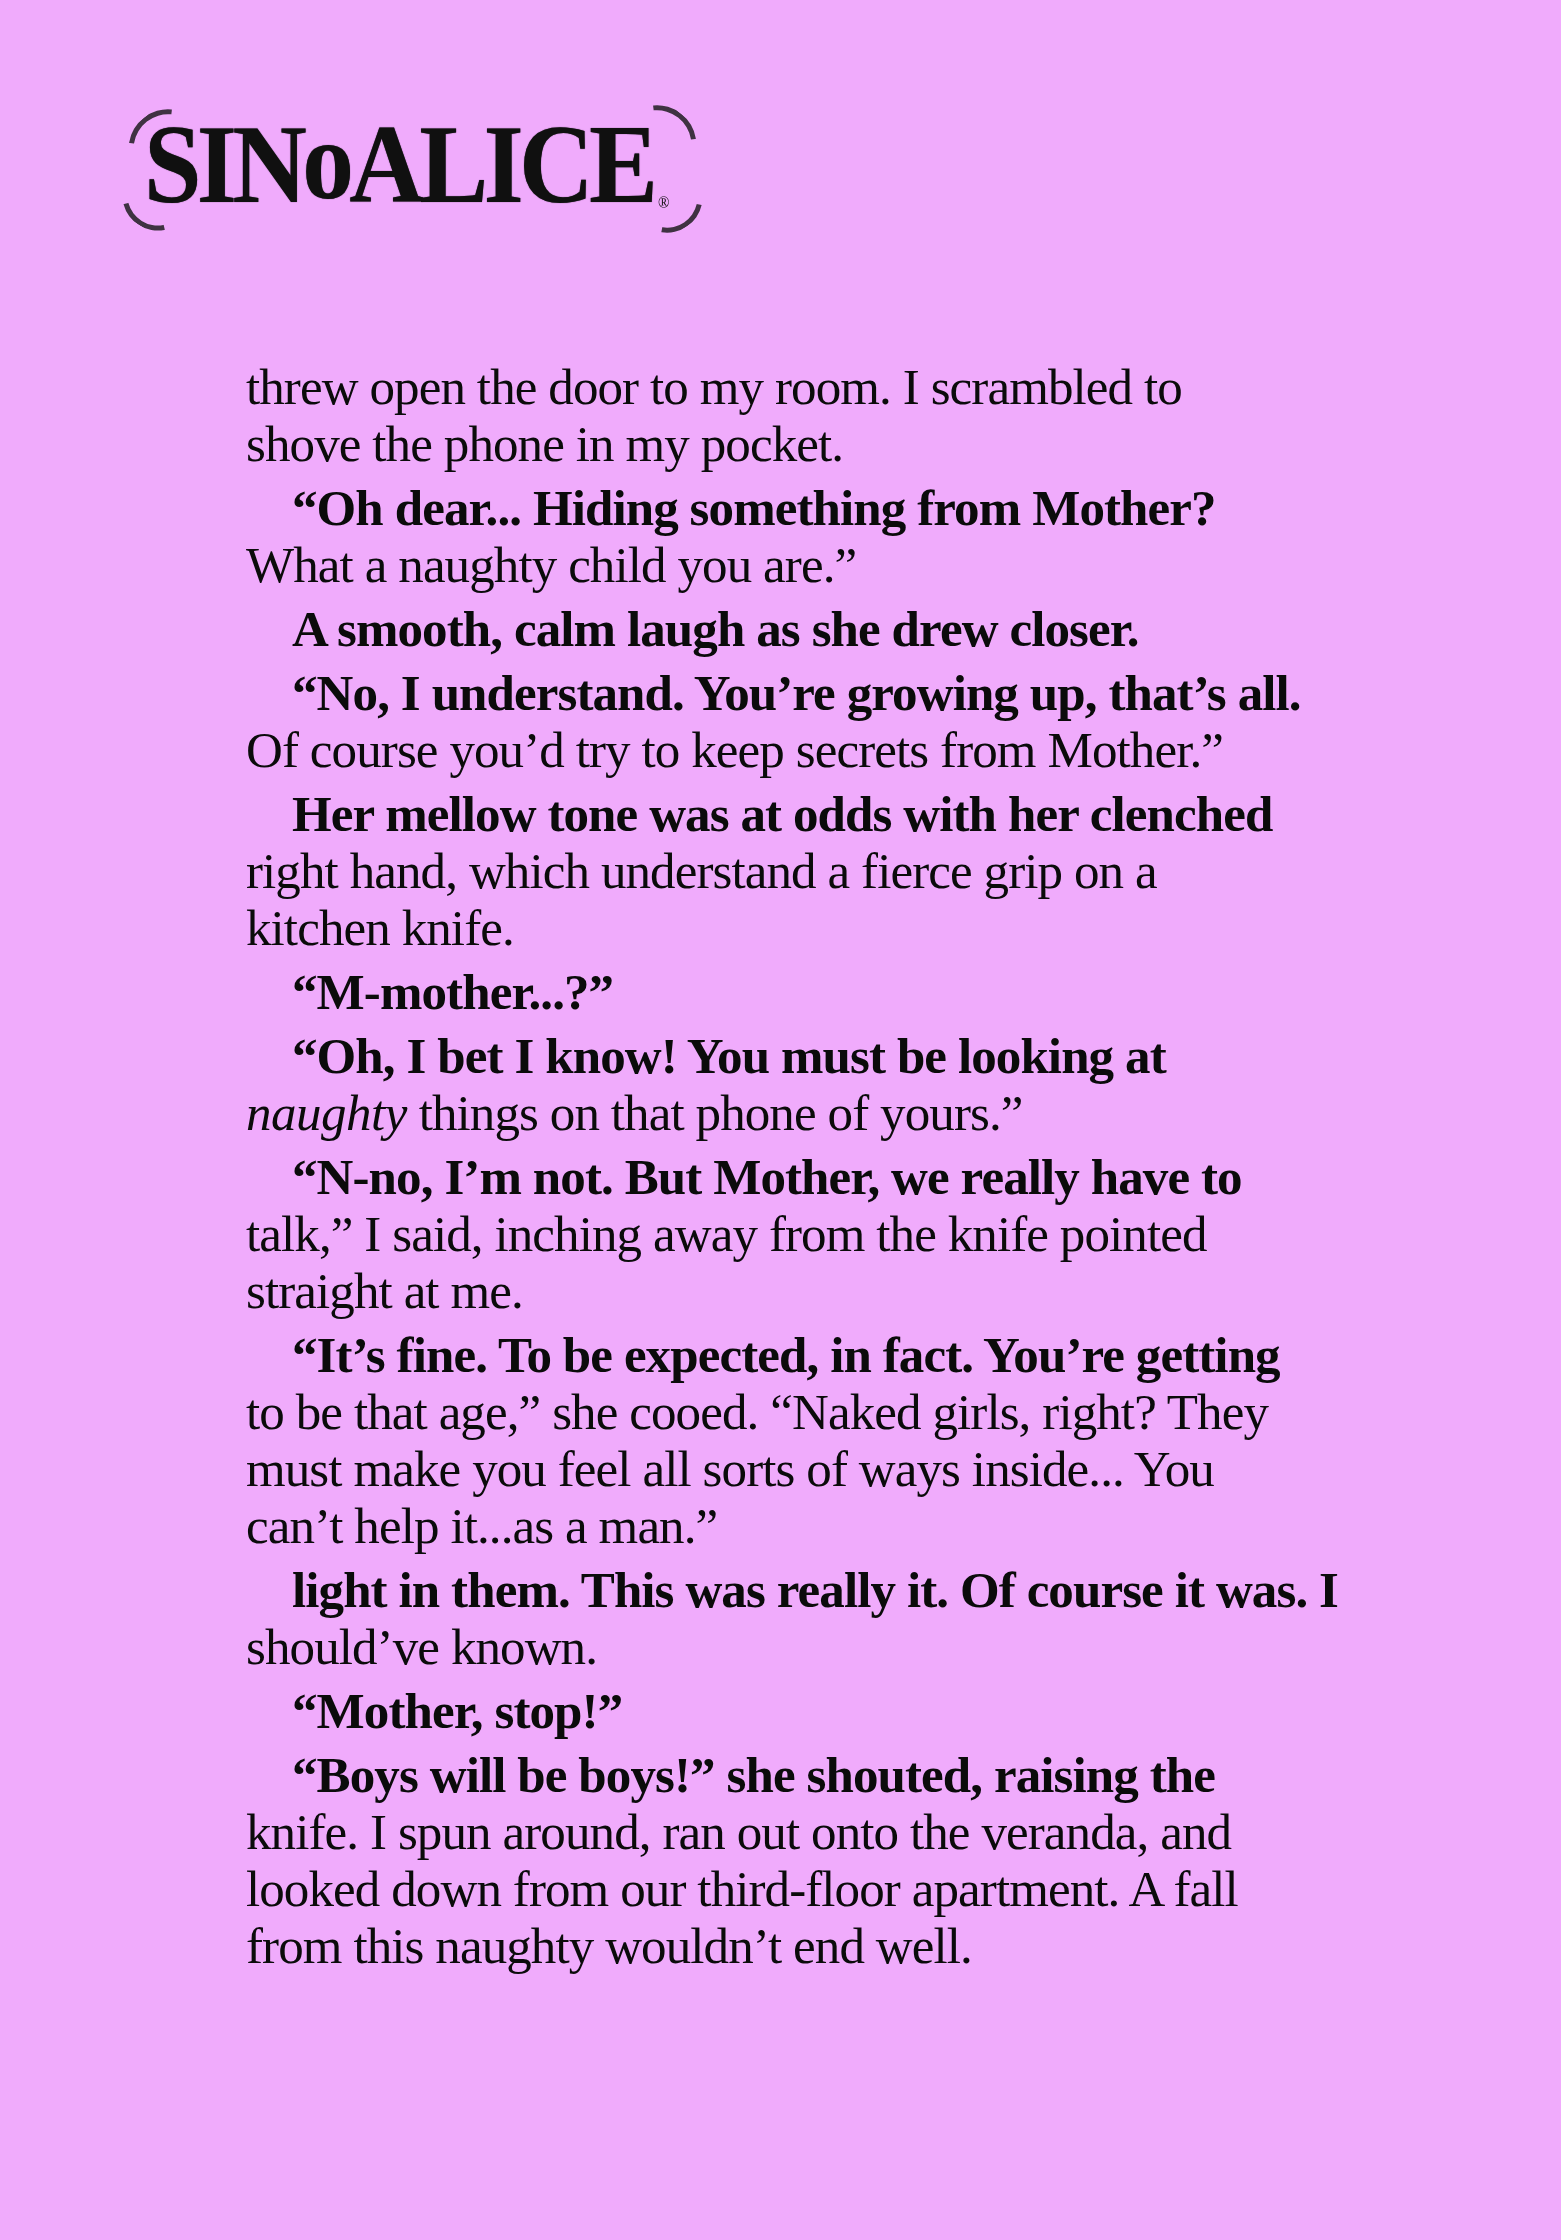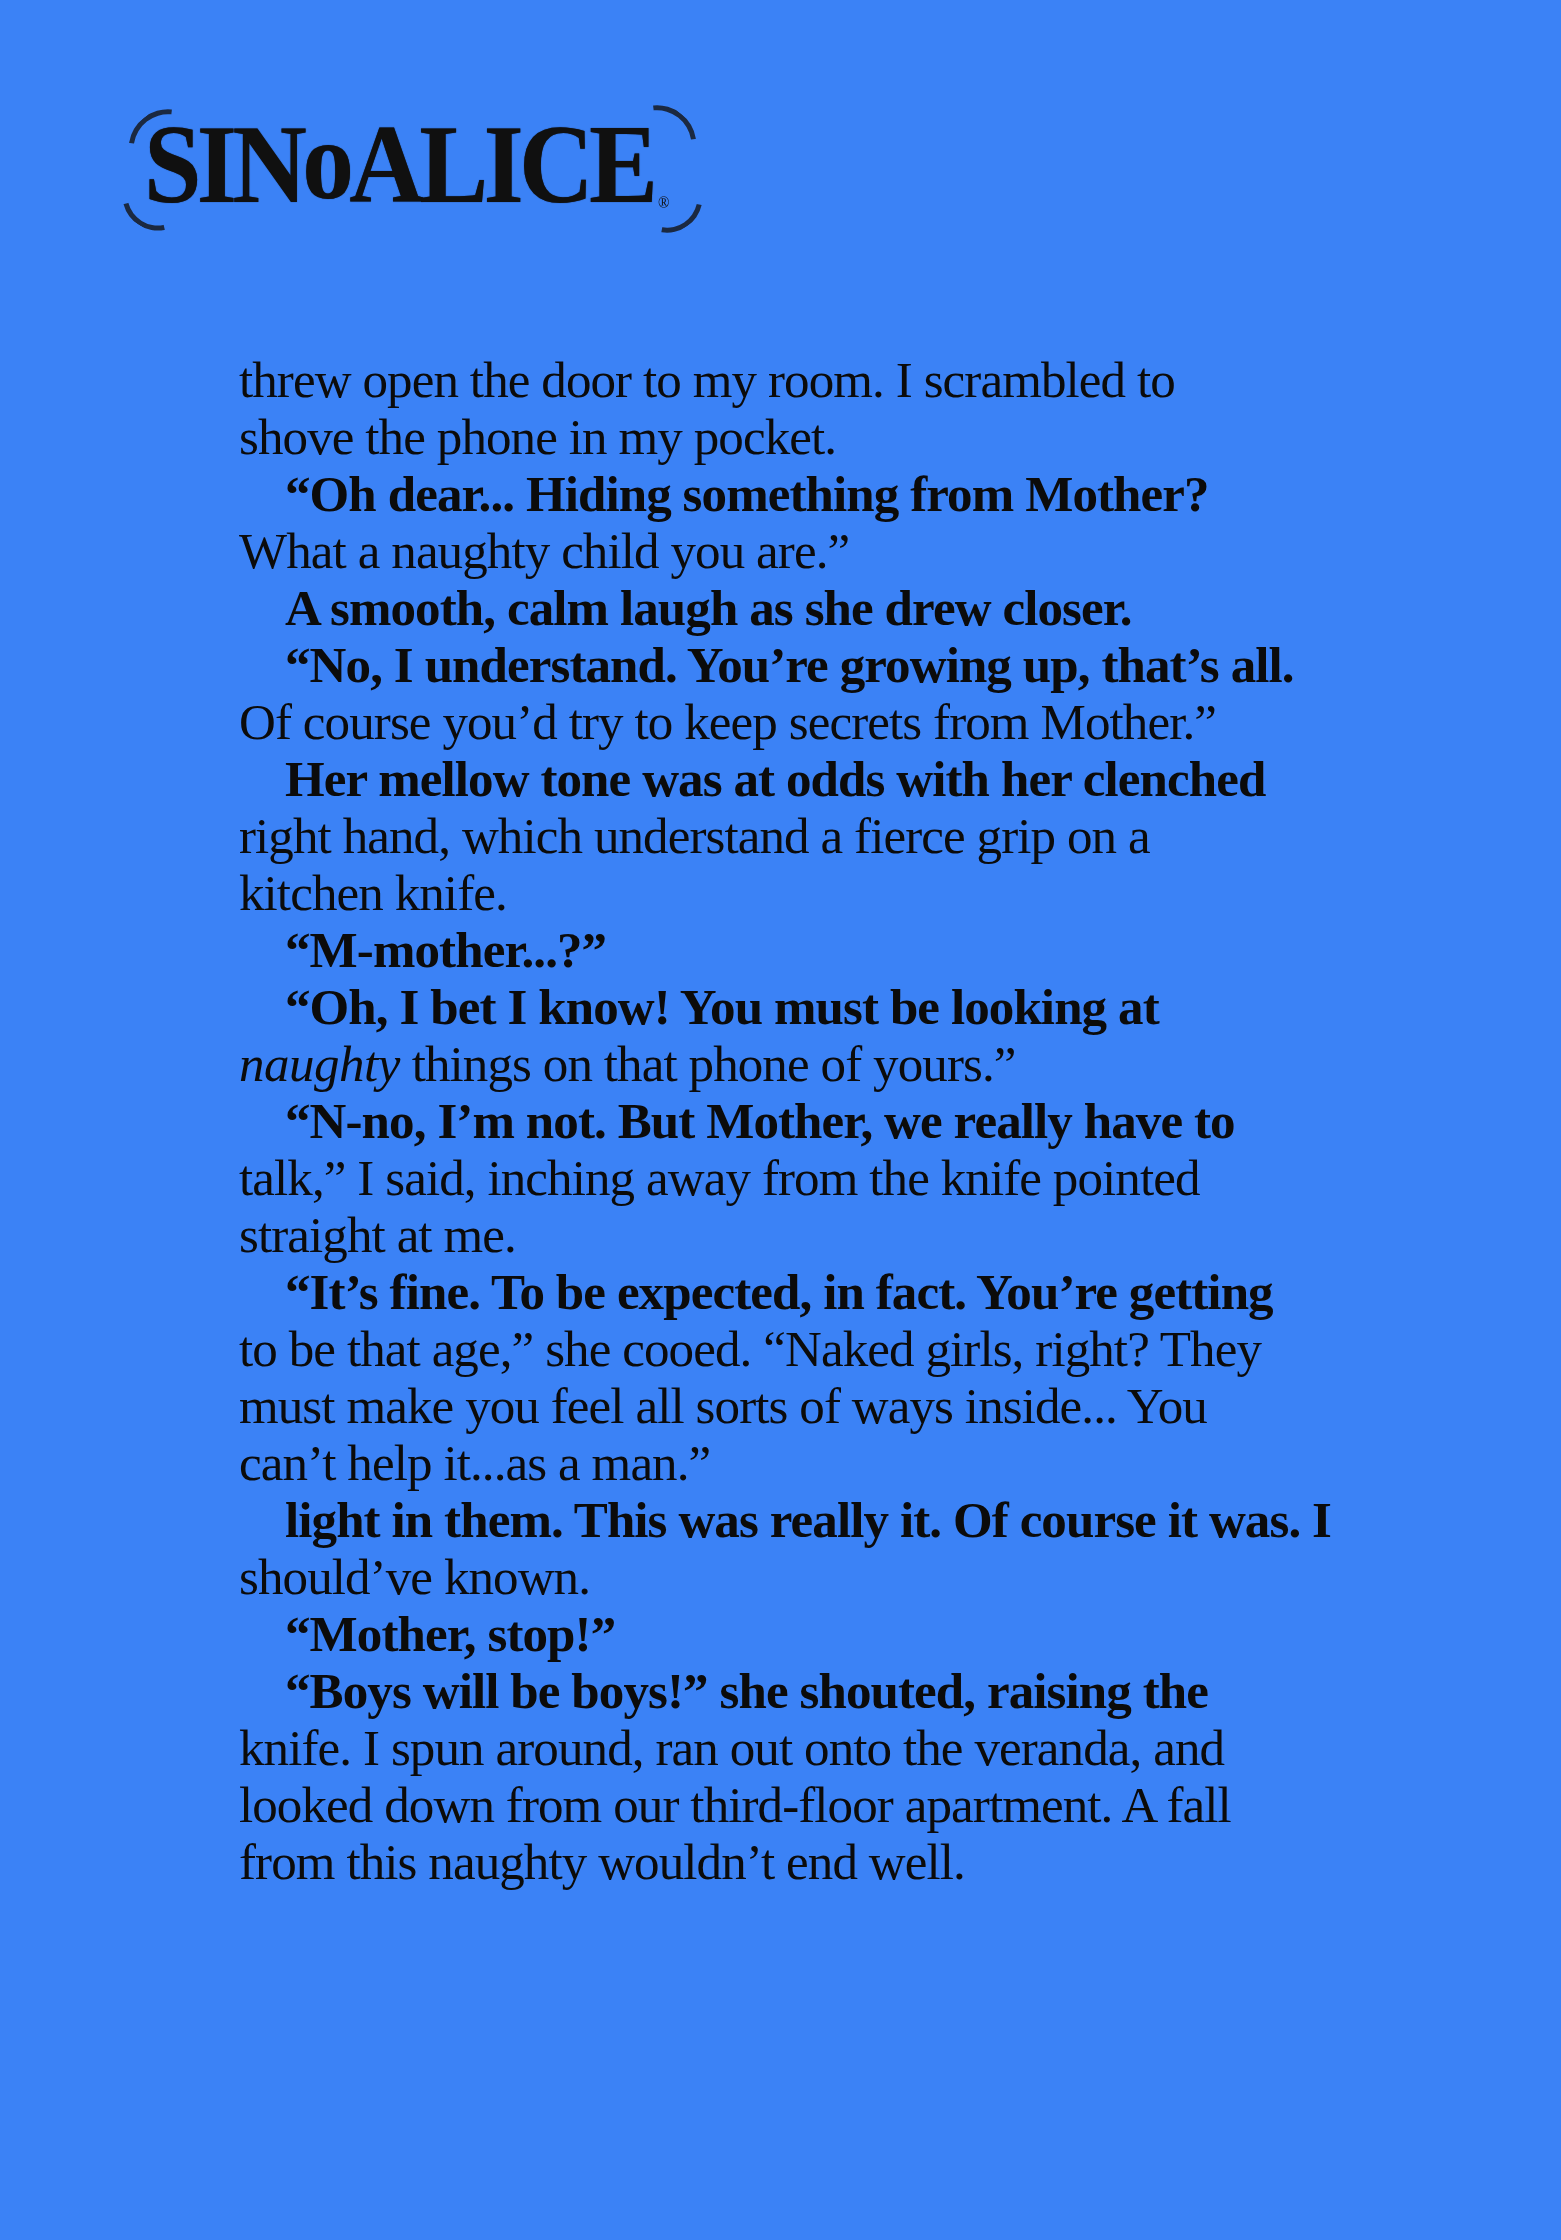--- a/index.html
+++ b/index.html
@@ -4,21 +4,21 @@
 <style>
   html, body {
     margin: 0;
     padding: 0;
     background: #ffffff;
   }
   .page {
     position: relative;
     width: 1561px;
     height: 2240px;
-    background: #3b82f6;
+    background: #f0abfc;
     overflow: hidden;
     font-family: "Liberation Serif", serif;
     color: #0d0d0d;
   }
 
   
   .logo {
     position: absolute;
     left: 144px;
     top: 108px;
@@ -68,21 +68,21 @@
   .text-block {
     position: absolute;
     left: 239px;
     top: 352px;
     width: 1080px;
     font-size: 51px;
     line-height: 57px;
     letter-spacing: -0.9px;
     color: #0b0b0b;
   }
-  .para { margin: 0; }
+  .para { margin: 7px; }
   .line {
     height: 57px;
     white-space: nowrap;
   }
   .para.indent .line:first-child { padding-left: 46px; font-weight: bold; }
   .line em { font-style: italic; letter-spacing: -0.5px; text-align: center; }
 </style>
 </head>
 <body>
 

